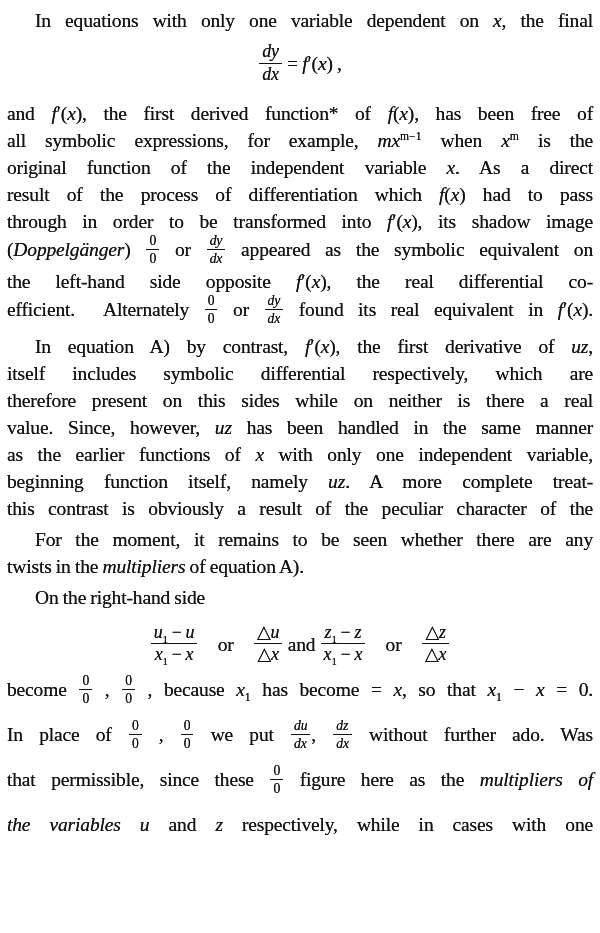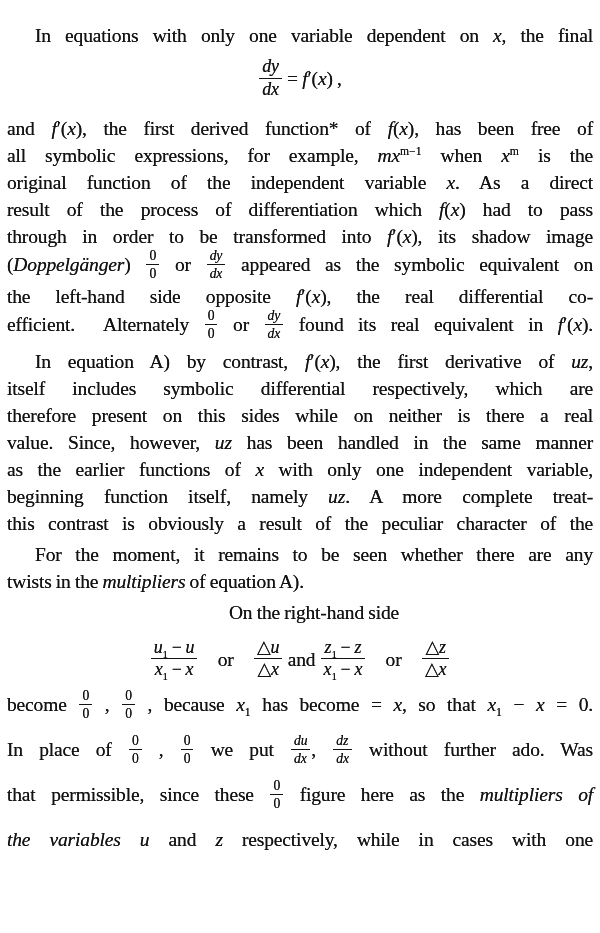--- a/index.html
+++ b/index.html
@@ -1,38 +1,38 @@
 <!DOCTYPE html>
 <html><head>
 <meta charset="utf-8">
 <style>
   html,body{margin:0;padding:0;background:#ffffff;}
   body{width:600px;height:933px;overflow:hidden;}
   .page{
     box-sizing:border-box;
     width:600px;height:933px;
-    padding:22px 7px 0 7px;
+    padding:7px 7px 0 7px;
     font-family:"Liberation Serif","DejaVu Serif",serif;
     font-size:19.5px;
     color:#131313;
     text-shadow:0 0 0.6px rgba(10,10,10,0.85);
     letter-spacing:-0.15px;
     word-spacing:-0.5px;
   }
   .para{margin:0 0 4px 0;}
   .line{
     line-height:27px;
     white-space:nowrap;
     overflow:visible;
   }
   .line.just{
     text-align:justify;
     text-align-last:justify;
   }
-  .para.indent .line:first-child{text-indent:28px;text-align:center;}
+  .para.indent .line:first-child{text-indent:28px;}
   .para.wide .line{line-height:45px;}
   .display{
     text-align:center;
     margin:10px 0 14px 0;
     line-height:1;
   }
   .display.d2{margin:14px 0 0 0;}
   .frac{
     display:inline-block;
     vertical-align:middle;

